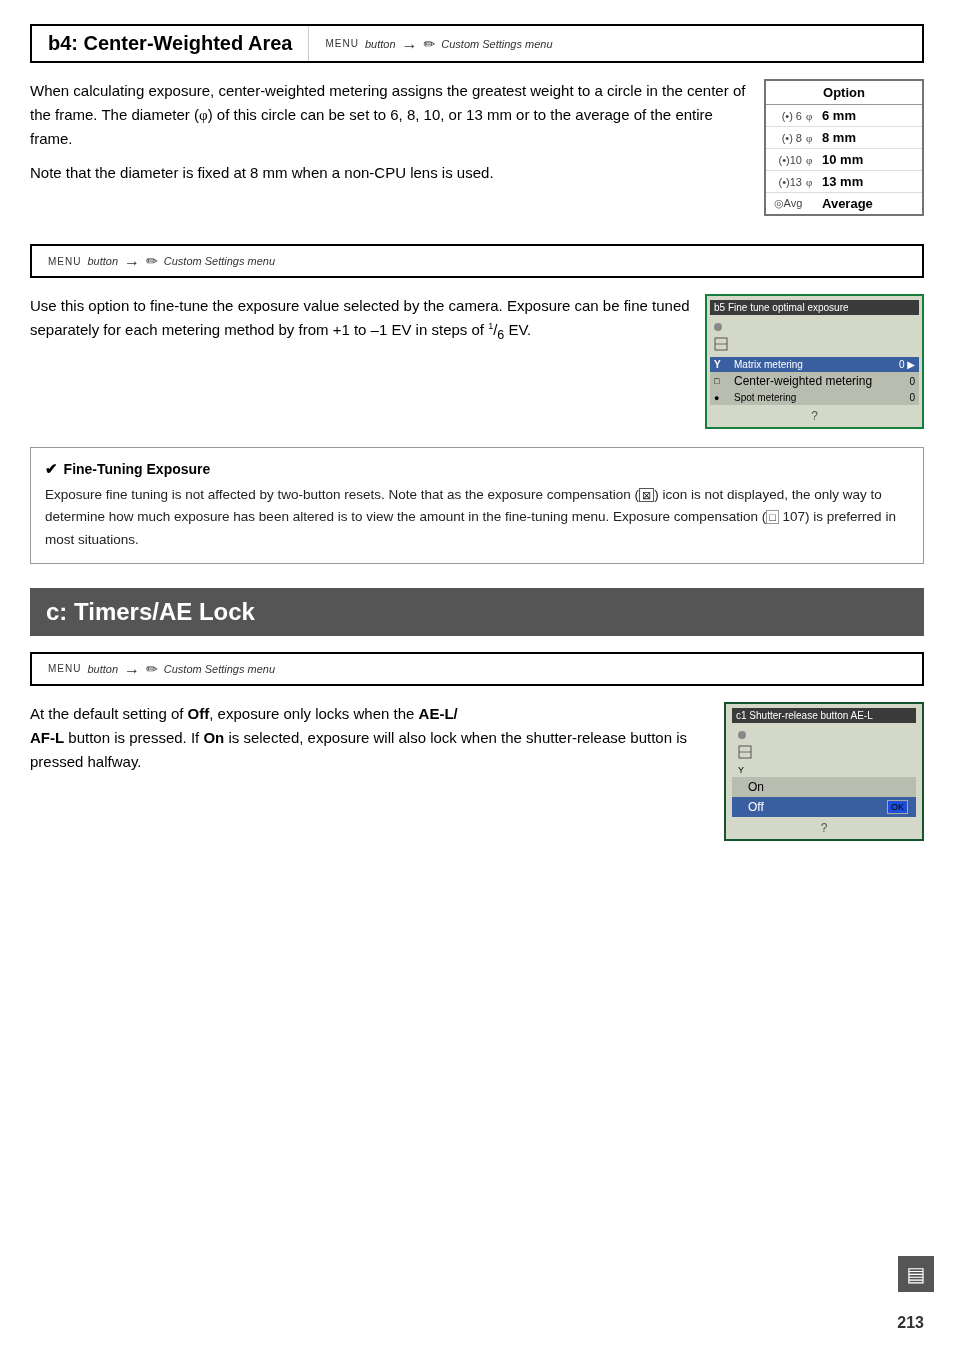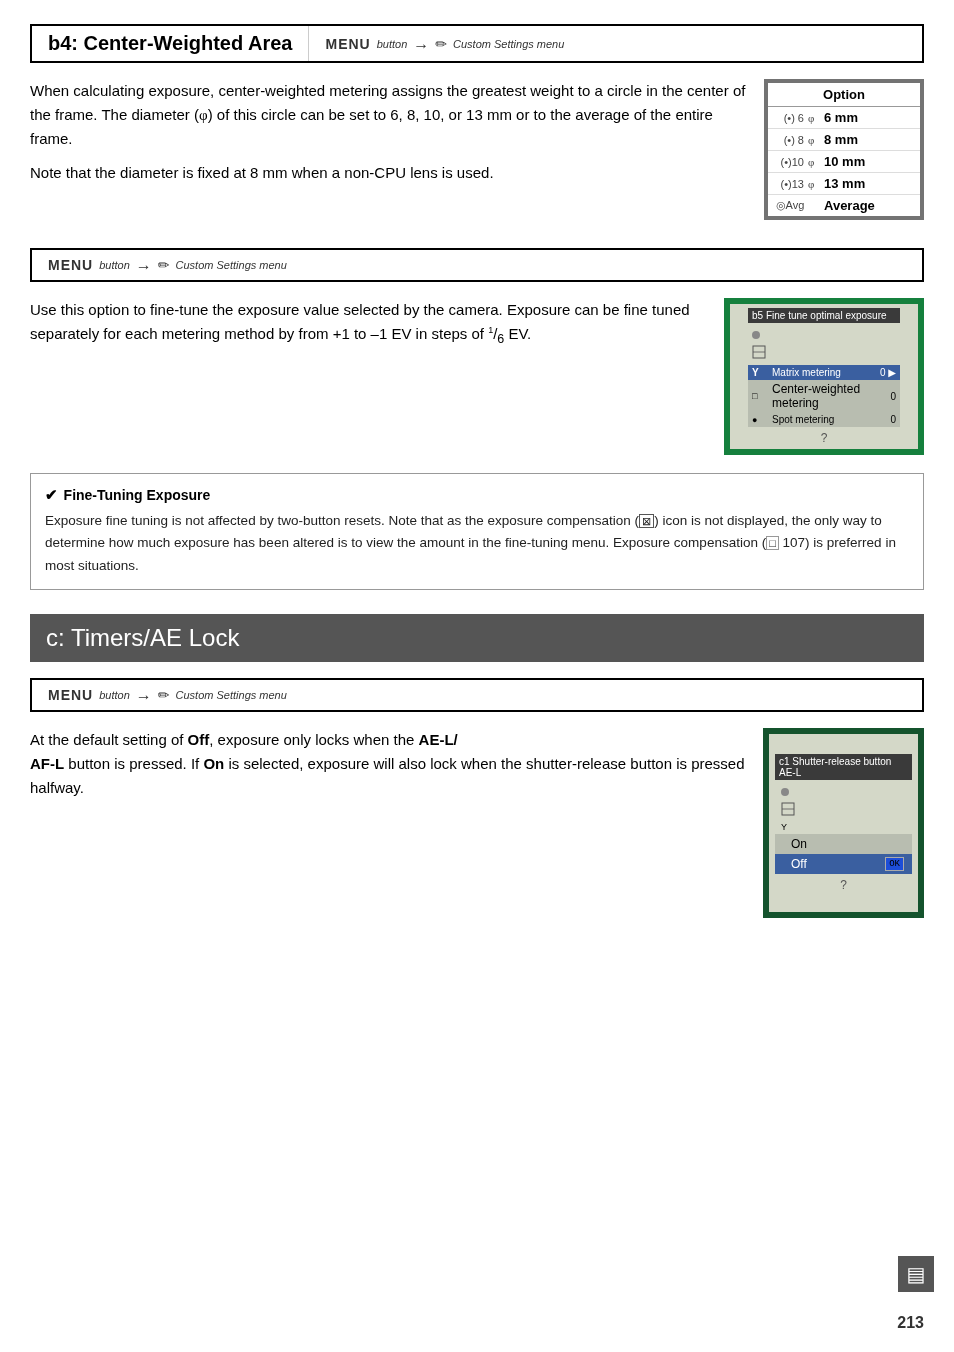--- a/index.html
+++ b/index.html
@@ -31,39 +31,39 @@
     }
     .section-nav {
       padding: 6px 16px;
       font-size: 13px;
       color: #333;
       display: flex;
       align-items: center;
       gap: 6px;
     }
     .section-nav .menu-word {
-      font-weight: bold;
-      font-size: 14px;
+      font-weight: normal;
+      font-size: 10px;
       letter-spacing: 1px;
       text-transform: uppercase;
     }
     .section-nav .button-label {
       font-style: italic;
       font-size: 11px;
     }
     .section-nav .arrow {
       font-size: 16px;
     }
 
     
     .big-section-header {
       background: #555;
       color: #fff;
       font-size: 24px;
-      font-weight: normal;
+      font-weight: bold;
       padding: 10px 16px;
       margin: 24px 0 16px 0;
     }
 
     
     .content-row {
       display: flex;
       gap: 8px;
       margin-bottom: 18px;
     }
@@ -71,21 +71,21 @@
       flex: 1;
       line-height: 1.6;
       font-size: 15px;
     }
     .content-image {
       flex-shrink: 0;
     }
 
     
     .option-table {
-      border: 4px solid #737373;
+      border: 2px solid #737373;
       font-size: 13px;
       min-width: 160px;
     }
     .option-table .opt-header {
       text-align: center;
       font-weight: bold;
       padding: 4px 8px;
       border-bottom: 1px solid #999;
       background: #fff;
     }
@@ -111,25 +111,25 @@
       color: #444;
       width: 12px;
     }
     .opt-val {
       font-weight: bold;
       font-size: 13px;
     }
 
     
     .lcd-screen {
-      border: 6px solid #15803d;
+      border: 2px solid #15803d;
       background: #d4d8c8;
       font-size: 11px;
-      width: 200px;
-      padding: 4px 18px;
+      width: 219px;
+      padding: 4px 3px;
     }
     .lcd-title-bar {
       background: #3a3a3a;
       color: #fff;
       font-size: 10px;
       padding: 2px 4px;
       margin-bottom: 4px;
     }
     .lcd-row {
       display: flex;
@@ -144,25 +144,25 @@
     }
     .lcd-bottom-icon {
       margin-top: 4px;
       font-size: 12px;
       color: #555;
       text-align: center;
     }
 
     
     .lcd-screen-c1 {
-      border: 6px solid #14532d;
+      border: 2px solid #14532d;
       background: #d4d8c8;
       font-size: 11px;
-      width: 161px;
-      padding: 20px 6px;
+      width: 200px;
+      padding: 4px 6px;
     }
     .lcd-c1-row {
       display: flex;
       align-items: center;
       padding: 2px 8px;
       font-size: 12px;
     }
     .lcd-c1-row.selected {
       background: #fff;
       font-size: 12px;
@@ -378,21 +378,21 @@
           </svg>
         </div>
         <div style="display:flex; gap:4px; padding:2px 6px; align-items:center; font-size:10px;">
           <span style="width:12px;font-size:9px;">Y</span>
         </div>
         <div class="lcd-c1-row" style="background:#b8bdb0; font-size:12px; padding:3px 16px;">
           <span>On</span>
         </div>
         <div class="lcd-c1-row selected" style="background:#3a5fa0; color:#fff; font-size:12px; padding:3px 8px; display:flex; align-items:center;">
           <span style="padding-left:8px;">Off</span>
-          <div class="lcd-c1-ok" style="margin-left:auto; border:1px solid #aaa; font-size:9px; padding:1px 3px; background:#1d4ed8; color:#000;font-family:Liberation Mono, monospace;">OK</div>
+          <div class="lcd-c1-ok" style="margin-left:auto; border:1px solid #aaa; font-size:9px; padding:1px 3px; background:#1d4ed8; color:#000;">OK</div>
         </div>
         <div class="lcd-bottom-icon">?</div>
       </div>
     </div>
   </div>
 
 </div>
 
 <div class="book-icon-box">
   <span>▤</span>

